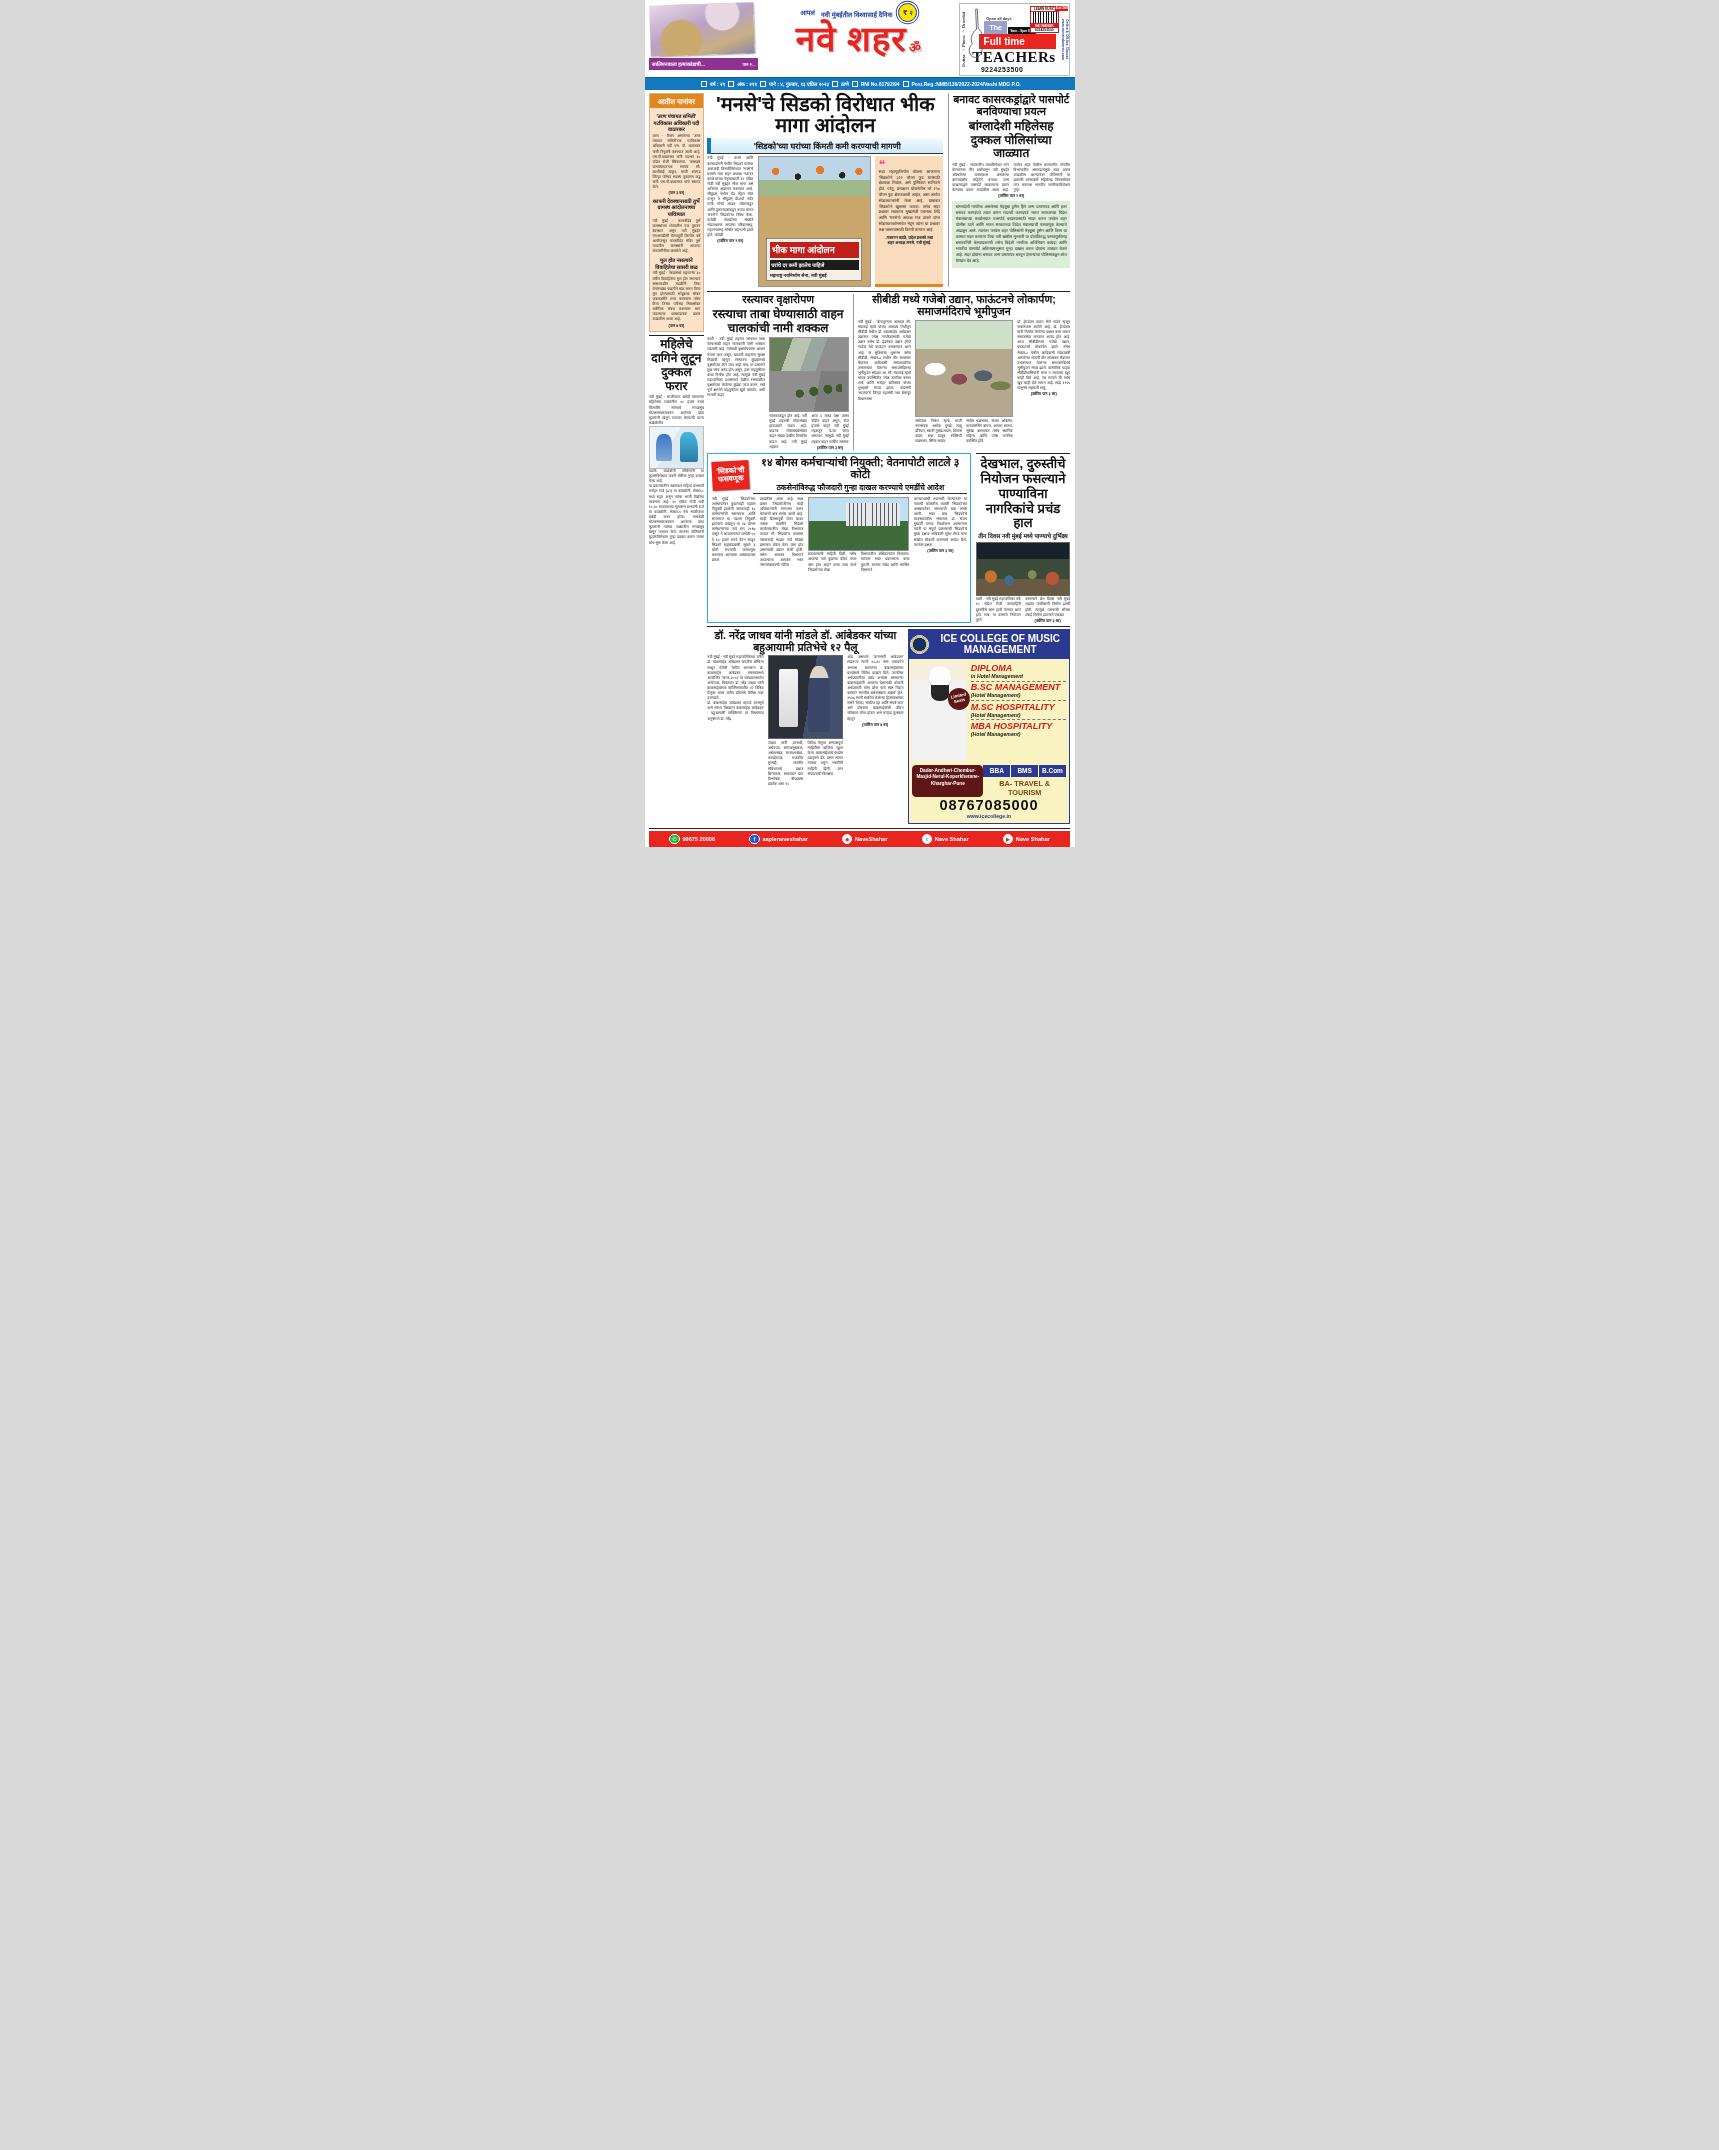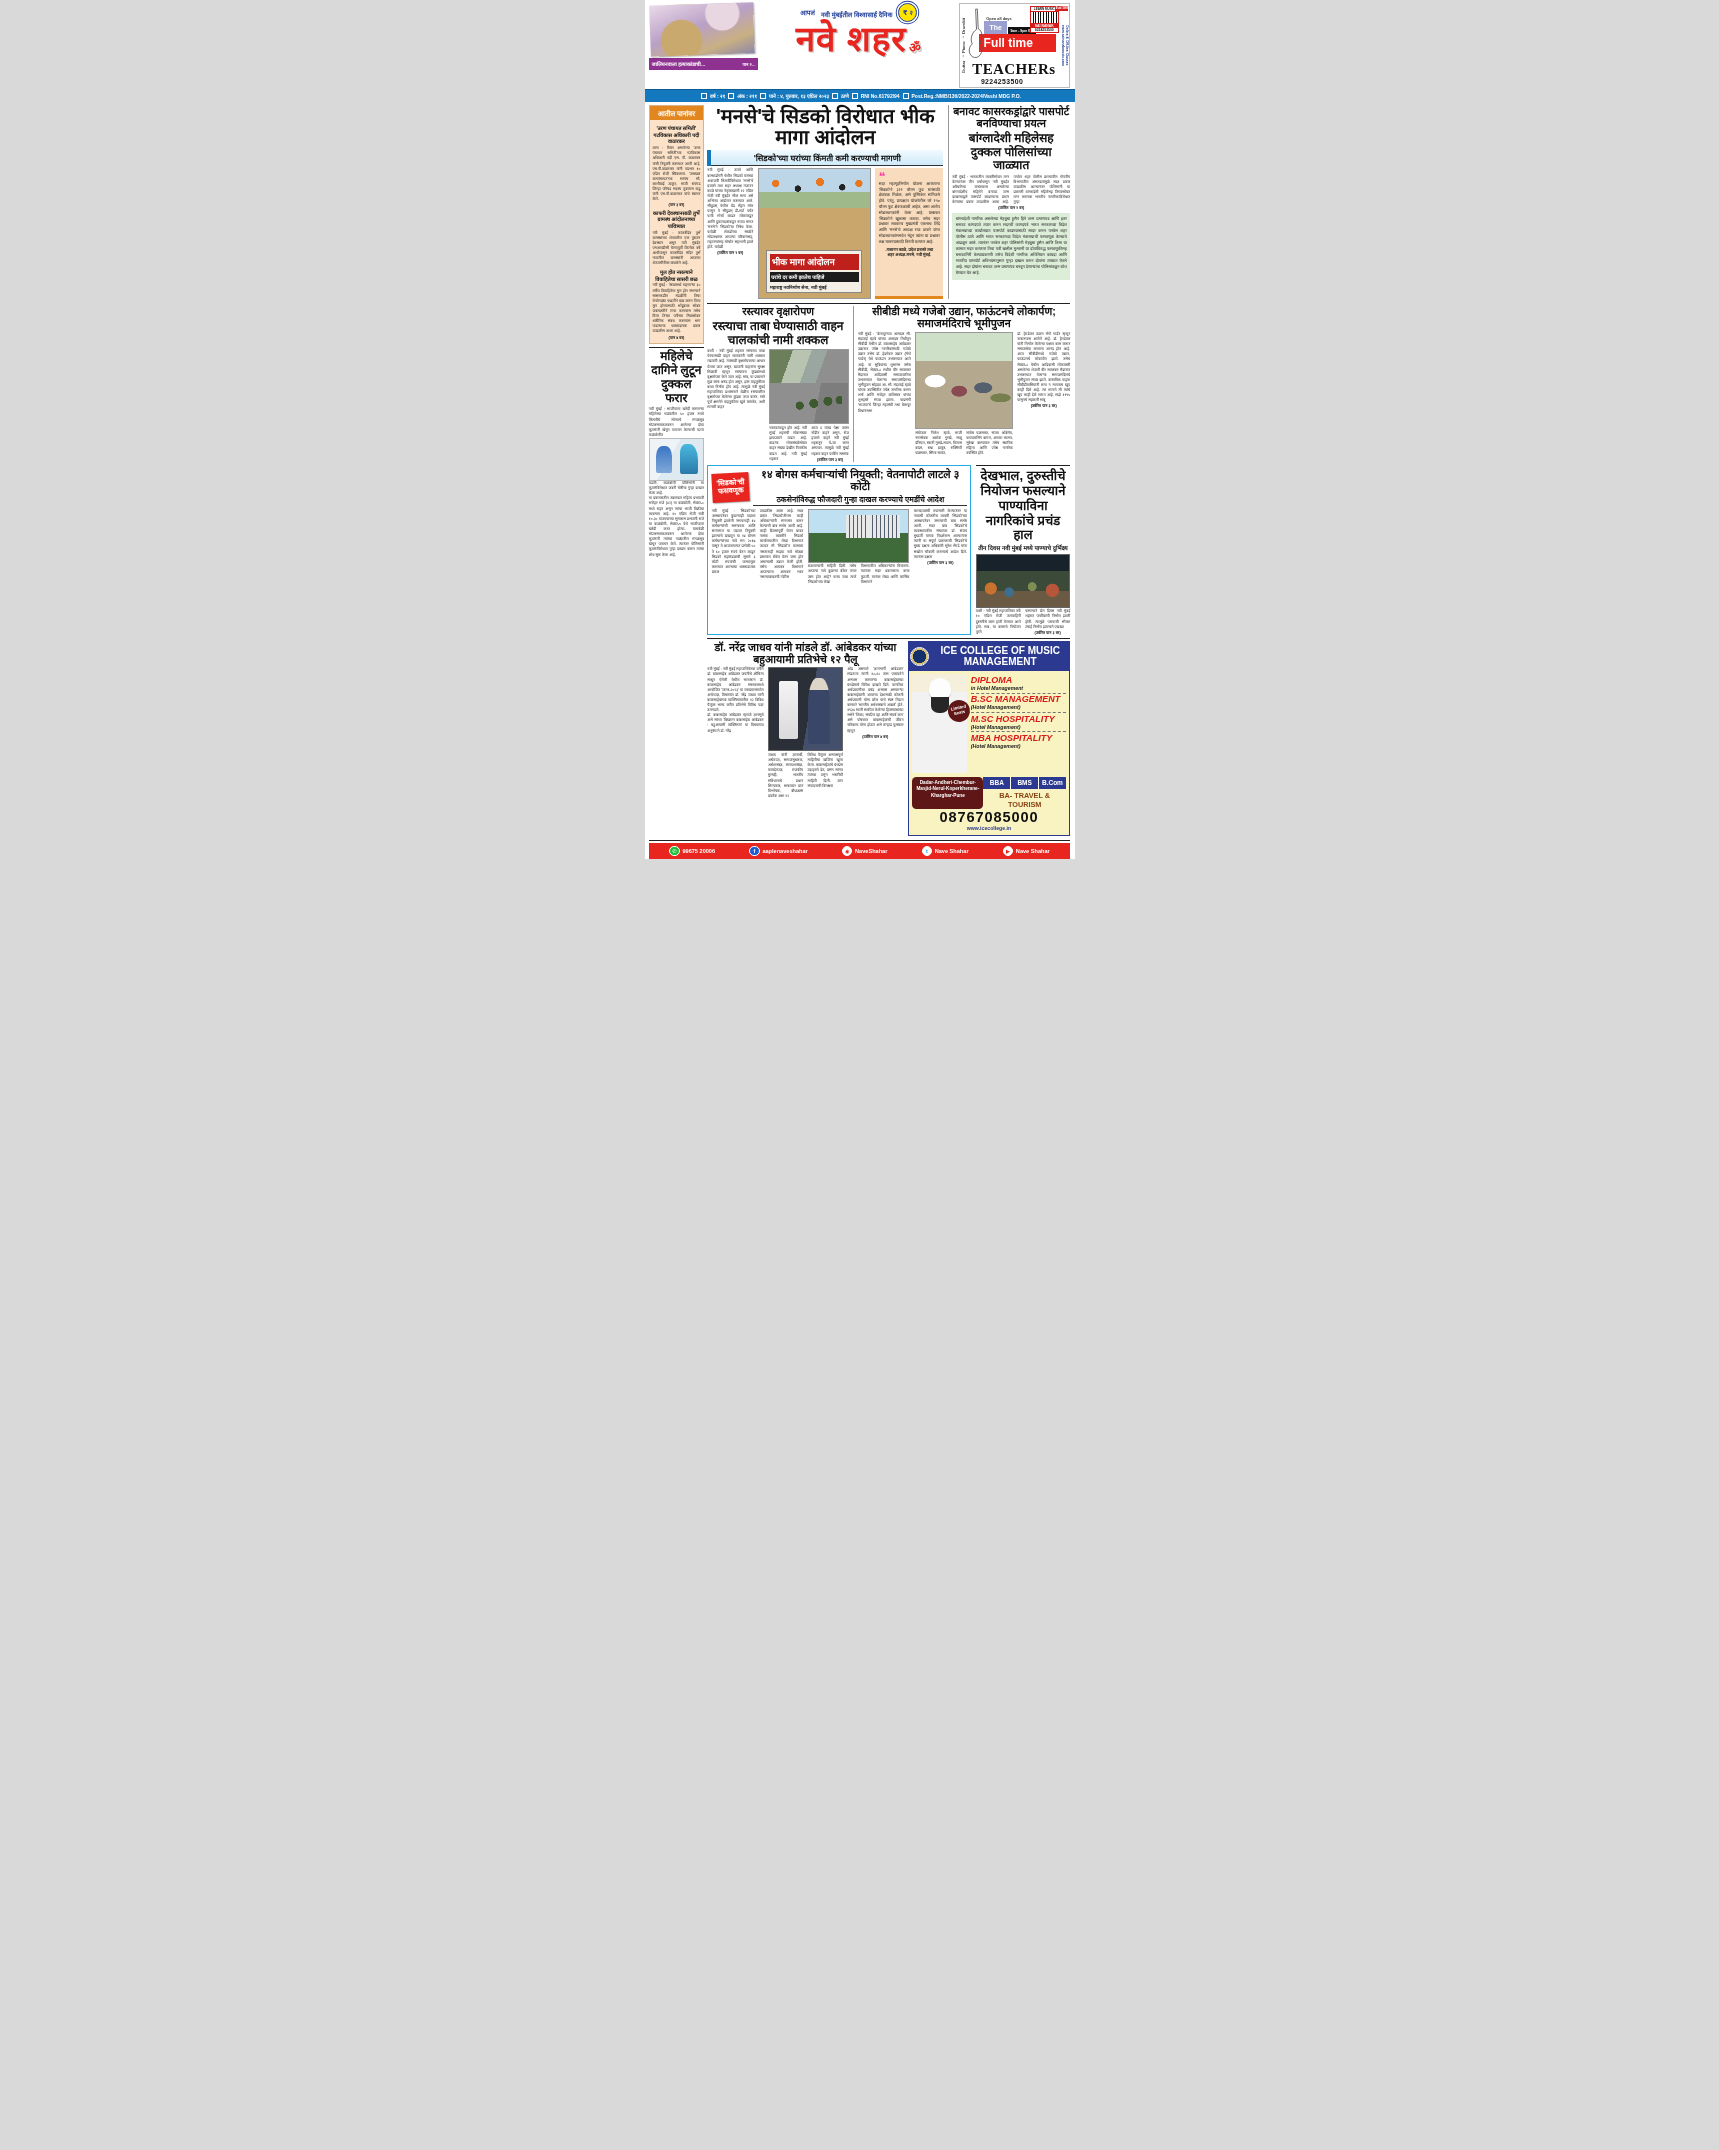--- a/index.html
+++ b/index.html
@@ -27,21 +27,21 @@
   
   .music-ad{width:23%;border:0.4px solid #bbb;position:relative;font-size:3.4px;padding:1.7px 6px;min-height:65px;}
   .v-left{position:absolute;left:0.4px;top:1.7px;bottom:1.7px;writing-mode:vertical-rl;transform:rotate(180deg);
      font-weight:bold;color:#444;font-size:4.3px;text-align:center;}
   .v-right{position:absolute;right:0.4px;top:1.7px;bottom:1.7px;writing-mode:vertical-rl;
      font-weight:bold;color:#1f3d99;font-size:3.4px;text-align:center;line-height:1.2;}
   .guitar-svg{position:absolute;left:7.7px;top:3.4px;}
   .ad-open{margin-left:20px;margin-top:11.2px;font-weight:bold;color:#333;font-size:3.9px;}
   .ad-the{display:inline-block;background:#9b9fd0;color:#fff;font-weight:bold;font-size:6.9px;padding:2.6px 5.2px;margin-left:18px;}
   .ad-hours{display:inline-block;background:#111;color:#fff;font-weight:bold;font-size:3.4px;padding:1.3px 2.6px;vertical-align:top;margin-top:6px;}
-  .ad-full{display:block;background:#e8251f;color:#fff;font-weight:bold;font-size:12px;padding:2.2px 4.3px;width:70%;margin:0 0 9px 13px;}
+  .ad-full{display:block;background:#e8251f;color:#fff;font-weight:bold;font-size:10px;padding:2.2px 4.3px;width:70%;margin:0 0 0 13px;}
   .ad-teachers{font-weight:bold;font-size:15px;letter-spacing:0.4px;color:#111;margin-left:6px;font-family:"Liberation Serif",serif;}
   .ad-phone{font-weight:bold;font-size:6.9px;color:#111;margin-left:14.6px;letter-spacing:0.4px;}
   .mini-poster{position:absolute;right:10.3px;top:2.6px;width:27.5px;background:#d71a1a;color:#fff;text-align:center;padding:0.9px;}
   .mini-poster .lm{background:#fff;color:#111;font-weight:bold;font-size:3px;}
   .mini-poster .keys{height:11.2px;background:repeating-linear-gradient(90deg,#fff 0 1.7px,#111 1.7px 2.6px);margin:0.9px 0;}
   .mini-poster .sn{font-weight:bold;font-size:3.4px;}
   .mini-poster .ph{background:#fff;color:#111;font-weight:bold;font-size:3.4px;}
   .estd{position:absolute;right:0.9px;top:2.6px;background:#d71a1a;color:#fff;font-size:2.6px;font-weight:bold;padding:0.9px 0.4px;}
   
   .dateline{background:#1478be;color:#fff;font-weight:bold;font-size:5px;padding:3px 2.6px;display:flex;align-items:center;justify-content:center;flex-wrap:wrap;border-top:1.3px solid #0d5c94;}

